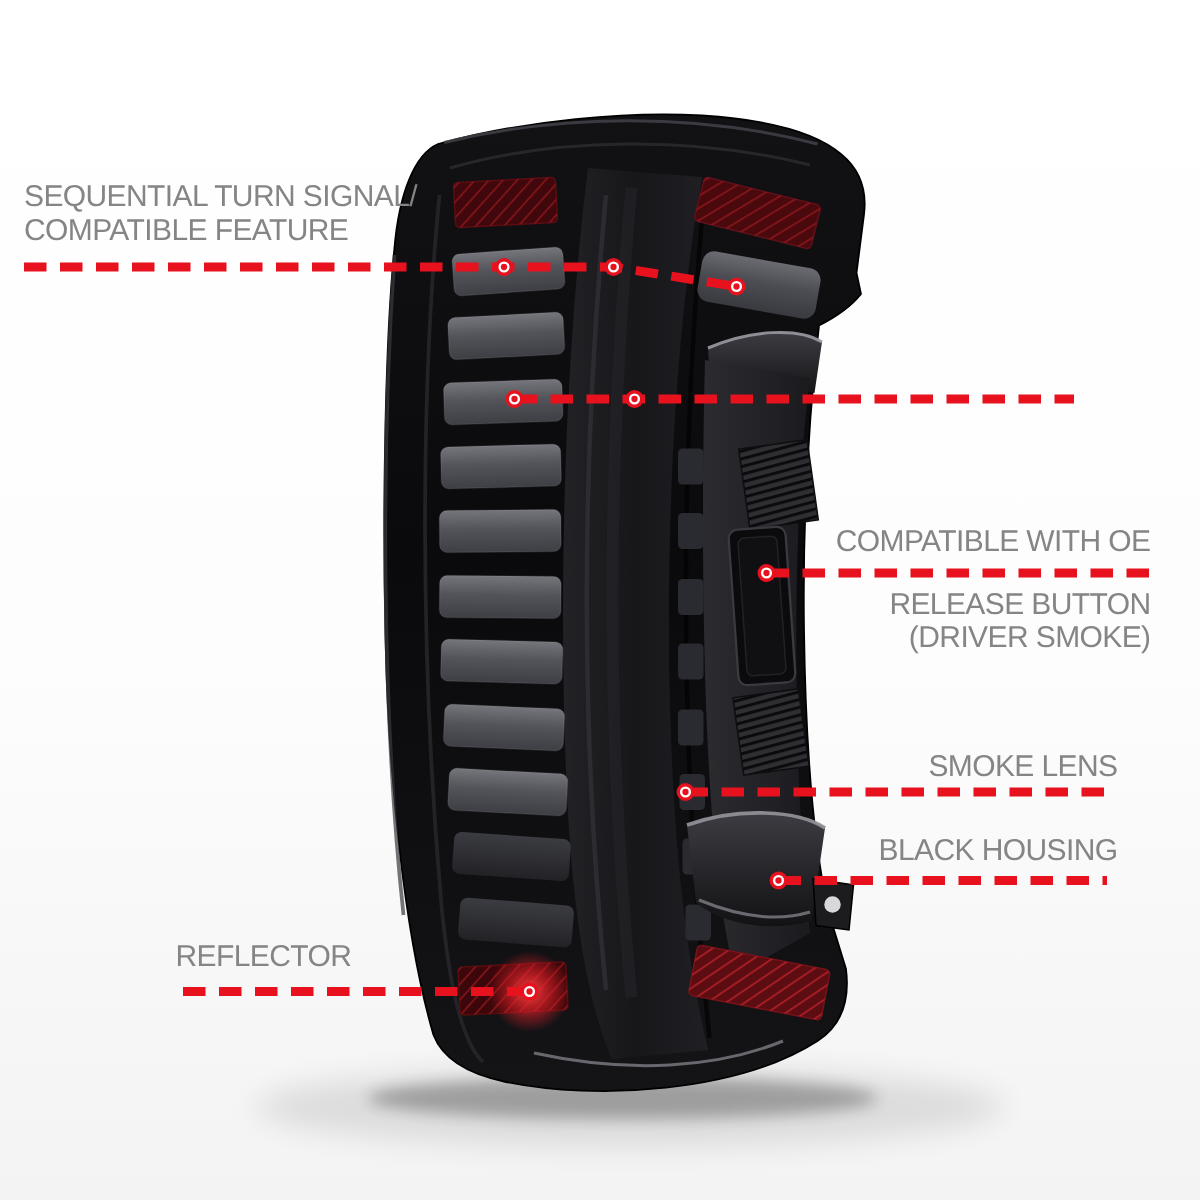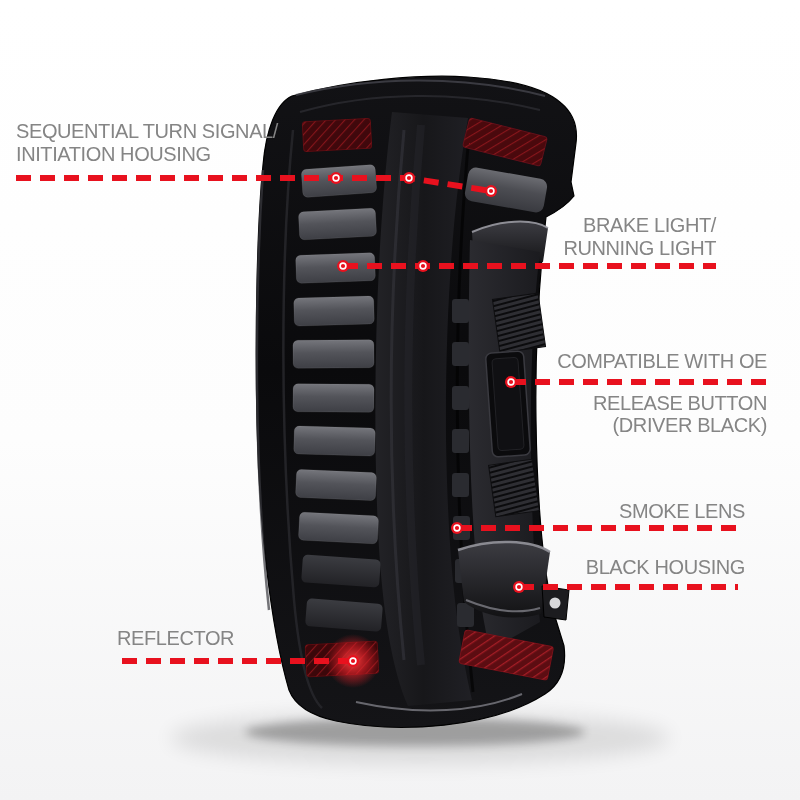--- a/index.html
+++ b/index.html
@@ -205,35 +205,31 @@
       <use href="#dotSym" x="423" y="266"></use>
       <use href="#dotSym" x="511" y="382"></use>
       <use href="#dotSym" x="457" y="528"></use>
       <use href="#dotSym" x="519" y="587"></use>
       <use href="#dotSym" x="353" y="661"></use>
     </g>
   </svg>
 
   <div class="callout-label" style="left:16px;top:120px;">
     <span class="lbl-line">SEQUENTIAL TURN SIGNAL/</span>
-    <span class="lbl-line">INITIATION HOUSING</span>
-  </div>
-
-  <div class="callout-label align-right" style="right:84px;top:214px;">
-    <span class="lbl-line">BRAKE LIGHT/</span>
-    <span class="lbl-line">RUNNING LIGHT</span>
-  </div>
+    <span class="lbl-line">COMPATIBLE FEATURE</span>
+  </div>
+
 
   <div class="callout-label align-right" style="right:33px;top:350px;text-align:center;">
     <span class="lbl-line">COMPATIBLE WITH OE</span>
   </div>
 
   <div class="callout-label align-right small-lh" style="right:33px;top:392px;">
     <span class="lbl-line">RELEASE BUTTON</span>
-    <span class="lbl-line">(DRIVER BLACK)</span>
+    <span class="lbl-line">(DRIVER SMOKE)</span>
   </div>
 
   <div class="callout-label align-right" style="right:55px;top:500px;text-align:right;">
     <span class="lbl-line">SMOKE LENS</span>
   </div>
 
   <div class="callout-label align-right" style="right:55px;top:556px;">
     <span class="lbl-line">BLACK HOUSING</span>
   </div>
 

